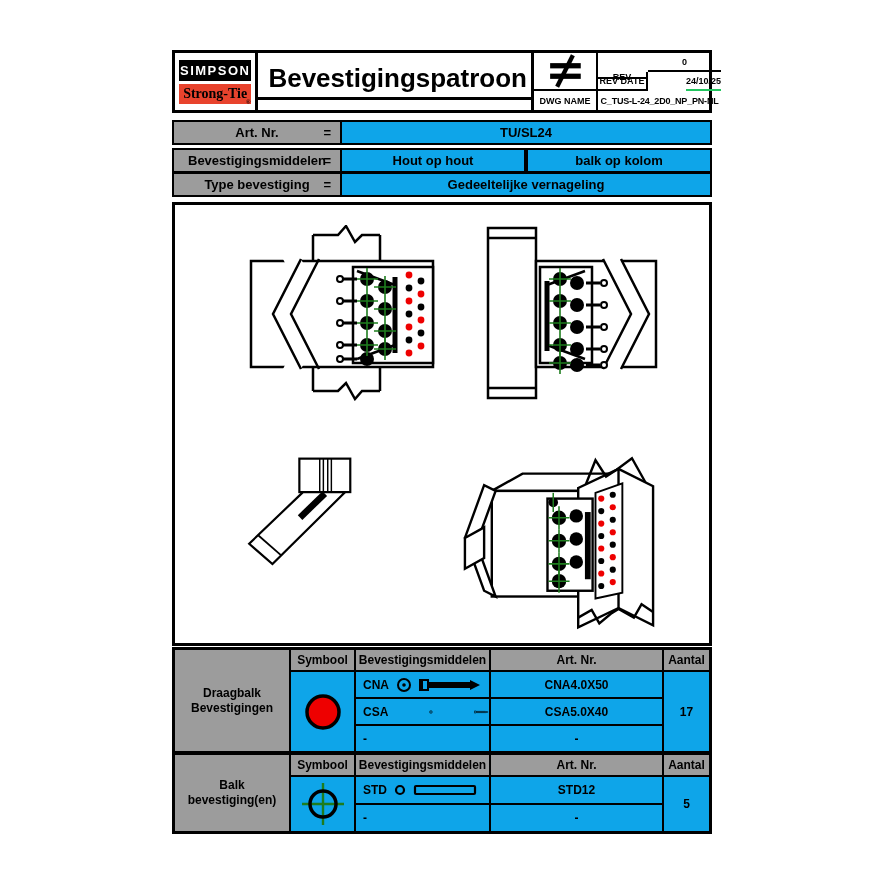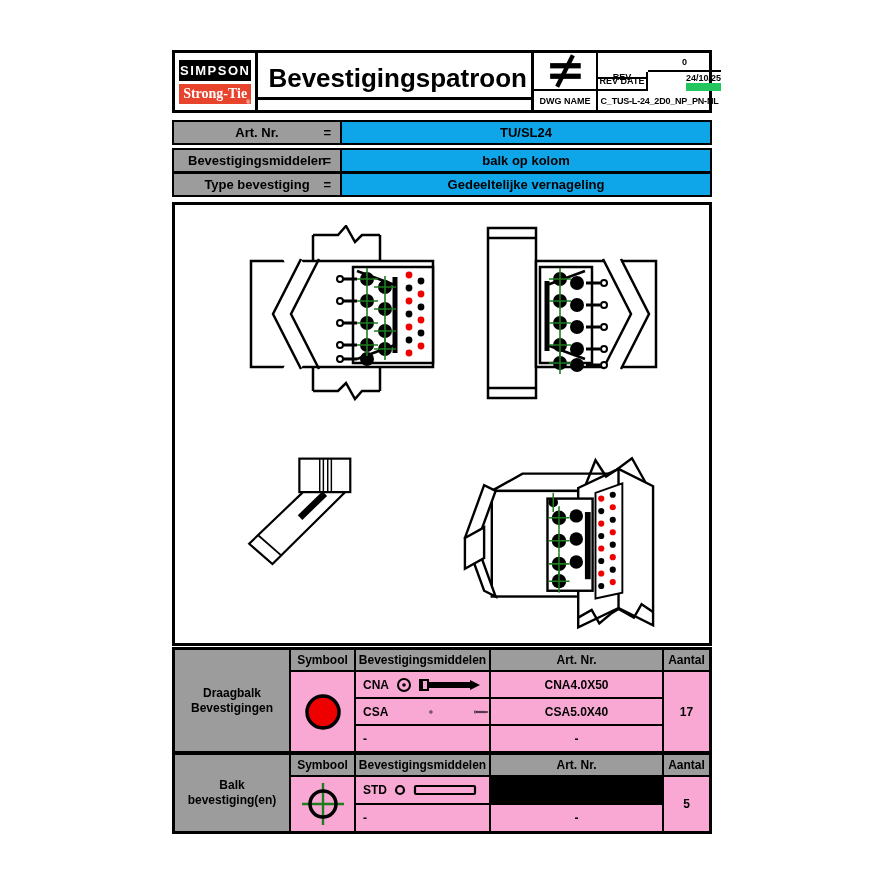--- a/index.html
+++ b/index.html
@@ -6,35 +6,35 @@
   .page{position:relative;width:880px;height:880px;background:#fff;
         font-family:"Liberation Sans",sans-serif;color:#000;}
   .frame{position:absolute;left:172px;top:50px;width:540px;height:783px;}
 
   
   .hdr{position:absolute;left:0;top:0;width:540px;height:63px;display:flex;box-sizing:border-box;}
   .logo-box{width:95px;box-sizing:border-box;border:3px solid #000;background:#fff;
             display:flex;flex-direction:column;justify-content:center;gap:3px;padding:4px;}
   .logo-simpson{background:#000;color:#fff;font-weight:bold;font-size:13px;letter-spacing:1.5px;
                 text-align:center;padding:3px 0;}
-  .logo-strongtie{background:var(--brand);color:#ffffff;font-weight:bold;font-size:14px;
+  .logo-strongtie{background:var(--brand);color:#000000;font-weight:bold;font-size:14px;
                   font-family:"Liberation Serif",serif;text-align:center;padding:2px 0;position:relative;}
   .logo-reg{position:absolute;right:1px;bottom:-1px;font-size:6px;}
   .title-box{flex:1;box-sizing:border-box;border:3px solid #000;border-left:none;
              display:flex;align-items:center;justify-content:center;}
   .sheet-title{font-size:26px;font-weight:bold;border-bottom:3px solid #000;padding:0 4px 3px 10px;}
   .rev-block{width:178px;box-sizing:border-box;border:3px solid #000;border-left:none;
              display:grid;grid-template-columns:64px 50px 1fr;grid-template-rows:19px 19px 1fr;}
   .rev-block>div{box-sizing:border-box;display:flex;align-items:center;justify-content:center;
                  font-weight:bold;font-size:9px;}
   .cell-sym{grid-row:1/3;grid-column:1;border-right:2px solid #000;border-bottom:2px solid #000;}
   .cell-rl {grid-row:1;grid-column:2;border-right:2px solid #000;border-bottom:2px solid #000;margin-top:24px;}
   .cell-rv {grid-row:1;grid-column:3;border-bottom:2px solid #000;font-size:11px;}
   .cell-dl {grid-row:2;grid-column:2;border-right:2px solid #000;border-bottom:2px solid #000;}
-  .cell-dv {grid-row:2;grid-column:3;border-bottom:8px solid #22c55e;font-size:10px;margin-left:38px;}
+  .cell-dv {grid-row:2;grid-column:3;border-bottom:2px solid #22c55e;font-size:10px;margin-left:38px;}
   .cell-nl {grid-row:3;grid-column:1;border-right:2px solid #000;}
   .cell-nv {grid-row:3;grid-column:2/4;font-size:7.5px;letter-spacing:-0.2px;}
 
   
   .info-row{position:absolute;left:0;width:540px;height:25px;display:flex;}
   .info-label{width:170px;box-sizing:border-box;border:2.5px solid #000;background:var(--gray);
               display:flex;align-items:center;justify-content:center;font-weight:bold;font-size:13px;
               position:relative;}
   .info-eq{position:absolute;right:9px;font-weight:bold;font-size:13px;}
   .info-vals{flex:1;display:flex;}
@@ -43,21 +43,21 @@
   .info-val + .info-val{border-left:2.5px solid #000;}
 
   
   .draw-box{position:absolute;left:0;top:152px;width:540px;height:444px;box-sizing:border-box;
             border:3px solid #000;background:#fff;}
   .view{position:absolute;}
 
   
   .ftable{position:absolute;left:0;width:540px;box-sizing:border-box;border:3px solid #000;
           background:#000;display:grid;grid-template-columns:114px 63px 133px 171px 1fr;gap:2px;}
-  .ftable>div{background:#f9a8d4;display:flex;align-items:center;justify-content:center;
+  .ftable>div{background:#0ea5e9;display:flex;align-items:center;justify-content:center;
               font-weight:bold;font-size:12px;box-sizing:border-box;}
   .gcell{background:var(--gray) !important;flex-direction:column;line-height:1.25;text-align:center;}
   .hcell{background:var(--gray) !important;font-size:12px;}
   .fcell{justify-content:flex-start !important;padding-left:7px;gap:7px;}
   .acell{}
   .qcell{font-size:13px;}
   .t1{top:597px;grid-template-rows:20px 25px 25px 25px;}
   .t2{top:702px;grid-template-rows:20px 26px 26px;}
 </style>
 </head>
@@ -99,20 +99,21 @@
       <div class="info-vals">
           <div class="info-val">TU/SL24</div>
         </div>
     </div>
     <div class="info-row" style="top:98px;">
       <div class="info-label">
         <span>Bevestigingsmiddelen</span>
         <span class="info-eq">=</span>
       </div>
       <div class="info-vals">
+        <div class="info-val">Hout op hout</div>
         <div class="info-val">balk op kolom</div>
       </div>
     </div>
     <div class="info-row" style="top:122px;">
       <div class="info-label">
         <span>Type bevestiging</span>
         <span class="info-eq">=</span>
       </div>
       <div class="info-vals">
           <div class="info-val">Gedeeltelijke vernageling</div>
@@ -377,20 +378,21 @@
 
       <div class="fcell" style="grid-row:2;grid-column:3;">
         <span>STD</span>
         <svg width="12" height="12" viewBox="0 0 12 12">
           <circle cx="6" cy="6" r="4" fill="none" stroke="#000" stroke-width="2.2"></circle>
         </svg>
         <svg width="64" height="12" viewBox="0 0 64 12">
           <rect x="2" y="2" width="60" height="8" rx="1" fill="none" stroke="#000" stroke-width="2.2"></rect>
         </svg>
       </div>
+      <div class="acell" style="grid-row:2;grid-column:4;">STD12</div>
 
       <div class="fcell" style="grid-row:3;grid-column:3;">
         <span>-</span>
       </div>
       <div class="acell" style="grid-row:3;grid-column:4;">-</div>
 
       <div class="qcell" style="grid-row:2/4;grid-column:5;">5</div>
     </div>
 
   </div>

